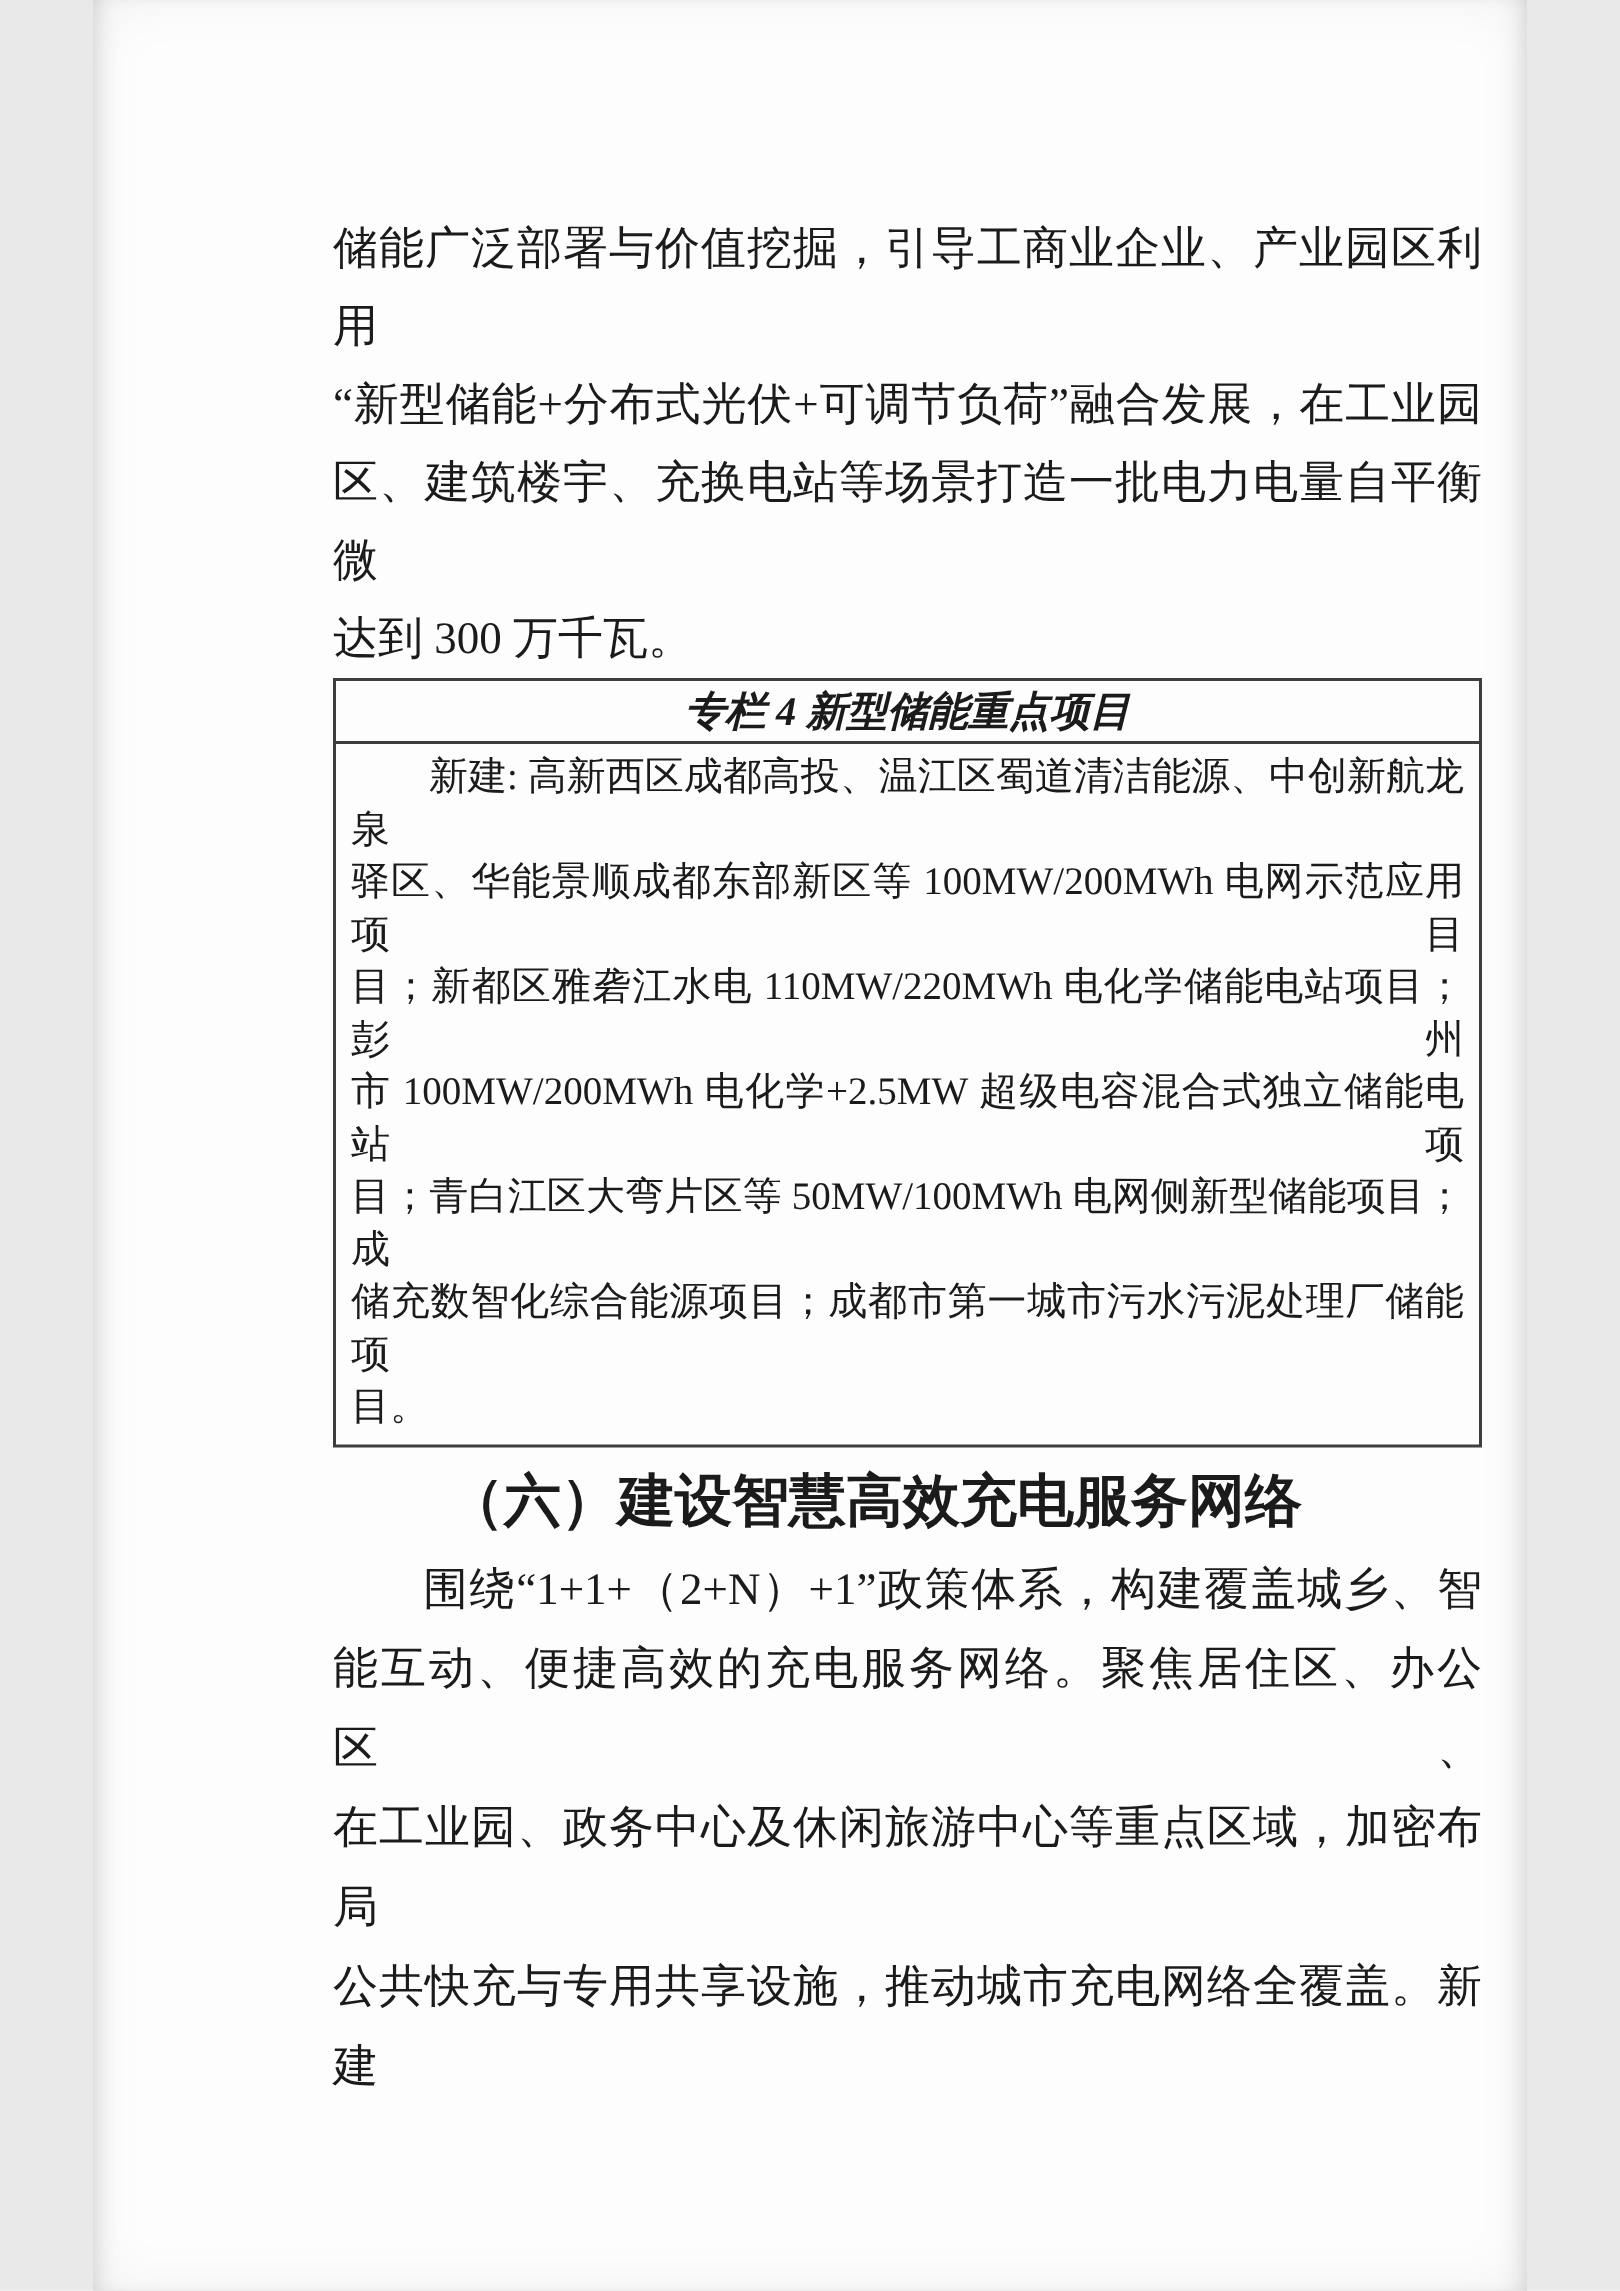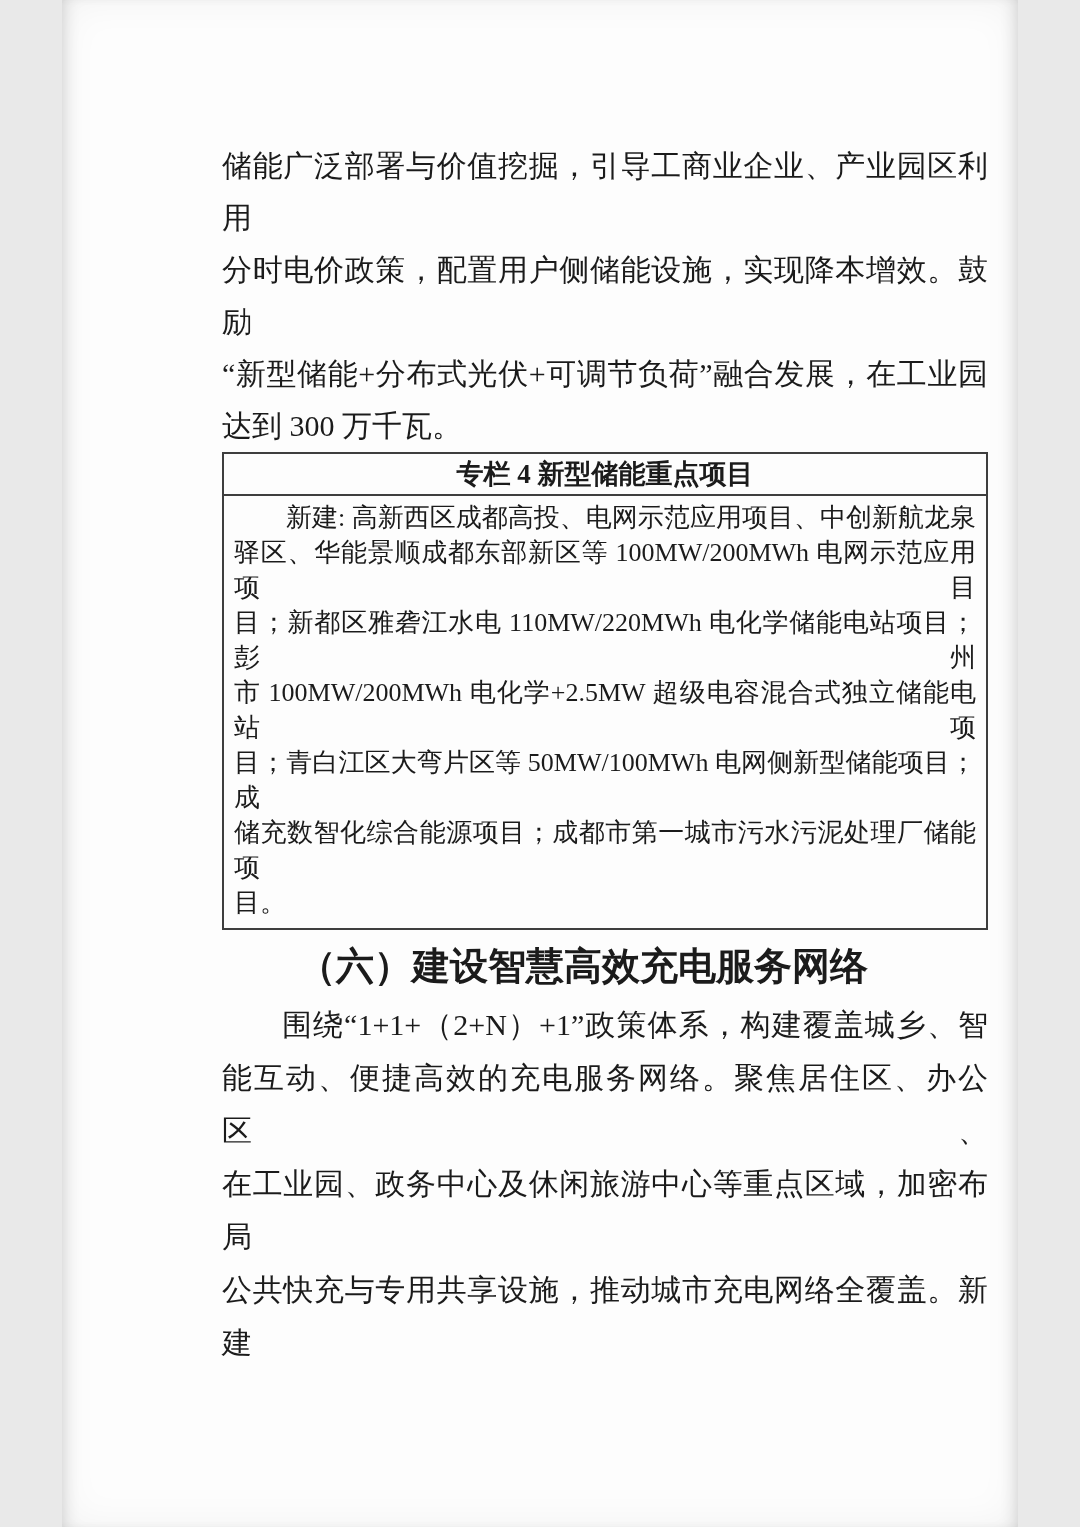--- a/index.html
+++ b/index.html
@@ -50,20 +50,21 @@
     border: 2px solid #3e3e3e;
     background: #fdfdfd;
   }
   .project-box .box-title {
     font-size: 27px;
     font-weight: bold;
     text-align: center;
     line-height: 38px;
     padding: 1px 0;
     border-bottom: 2px solid #3e3e3e;
+    font-style: italic;
   }
   .project-box .box-body {
     padding: 4px 10px 8px 10px;
     font-size: 26px;
     line-height: 35px;
   }
   .section-heading {
     margin-top: 18px;
     font-size: 38px;
     font-weight: bold;
@@ -75,29 +76,29 @@
   }
 </style>
 </head>
 <body>
 
 <div class="page">
   <div class="content">
 
     <div class="para">
       <div class="line">储能广泛部署与价值挖掘，引导工商业企业、产业园区利用</div>
-      <div class="line">分时电价政策，配置用户侧储能设施，实现降本增效。鼓励</div>
       <div class="line">“新型储能+分布式光伏+可调节负荷”融合发展，在工业园</div>
+      <div class="line">区、建筑楼宇、充换电站等场景打造一批电力电量自平衡微</div>
       <div class="line no-stretch">达到 300 万千瓦。</div>
     </div>
 
     <div class="project-box">
       <div class="box-title">专栏 4 新型储能重点项目</div>
       <div class="box-body">
-        <div class="line indent">新建: 高新西区成都高投、电网示范应用项目、中创新航龙泉</div>
+        <div class="line indent">新建: 高新西区成都高投、温江区蜀道清洁能源、中创新航龙泉</div>
         <div class="line">驿区、华能景顺成都东部新区等 100MW/200MWh 电网示范应用项目</div>
         <div class="line">目；新都区雅砻江水电 110MW/220MWh 电化学储能电站项目；彭州</div>
         <div class="line">市 100MW/200MWh 电化学+2.5MW 超级电容混合式独立储能电站项</div>
         <div class="line">目；青白江区大弯片区等 50MW/100MWh 电网侧新型储能项目；成</div>
         <div class="line">储充数智化综合能源项目；成都市第一城市污水污泥处理厂储能项</div>
         <div class="line no-stretch">目。</div>
       </div>
     </div>
 
     <div class="section-heading">（六）建设智慧高效充电服务网络</div>

